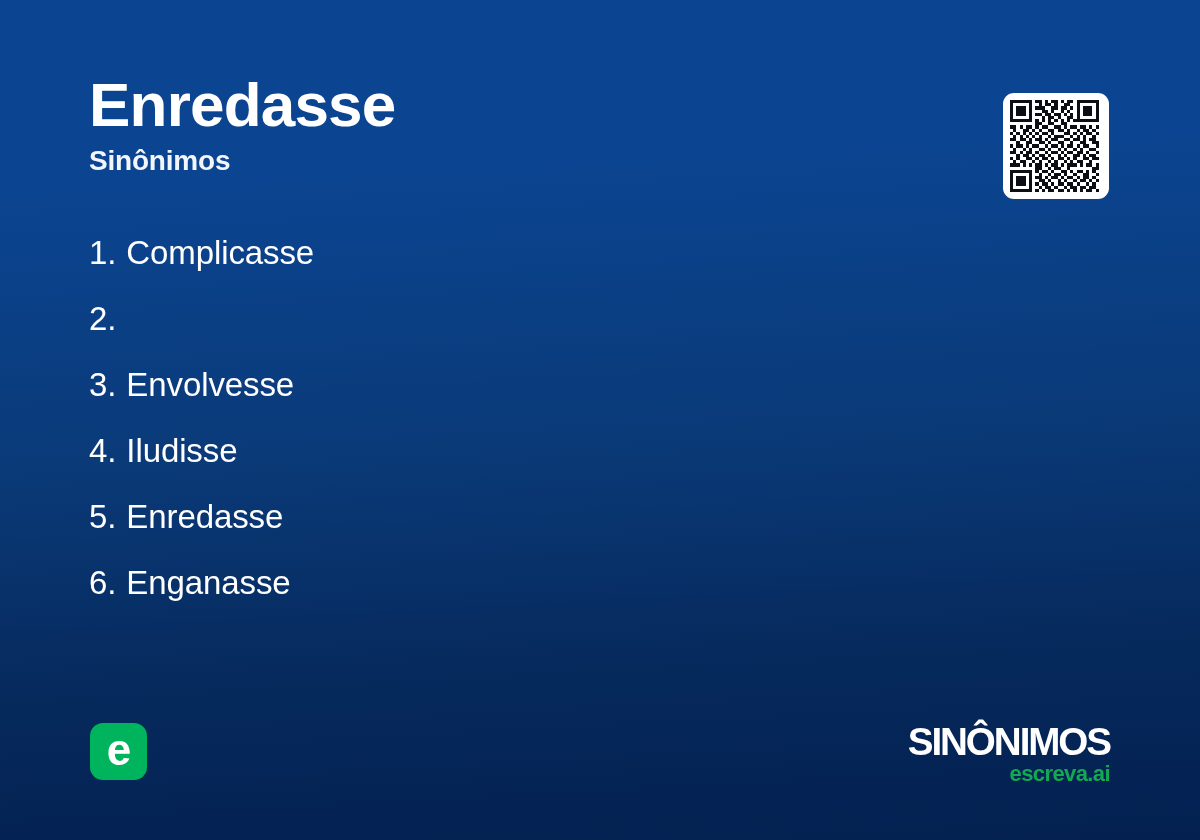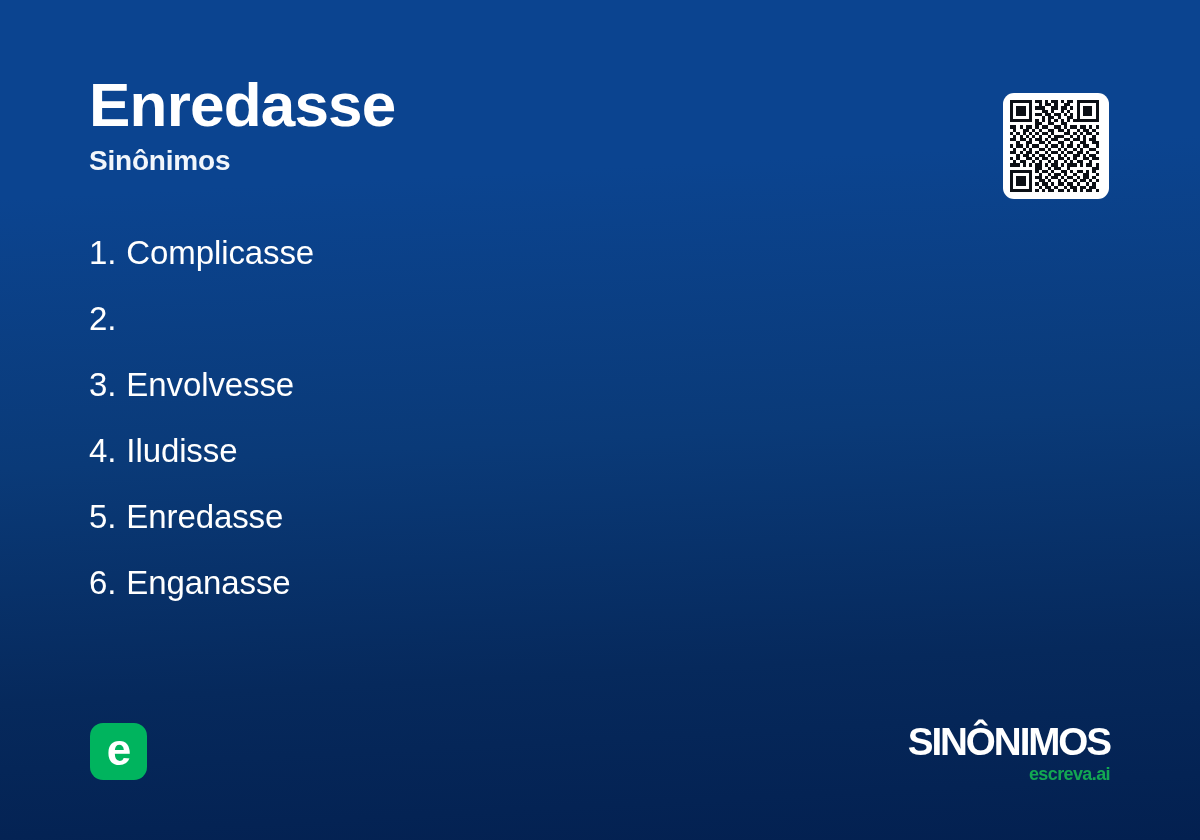--- a/index.html
+++ b/index.html
@@ -142,21 +142,21 @@
     line-height: 39px;
     font-weight: bold;
     color: #ffffff;
     letter-spacing: -2.1px;
     transform: scaleX(0.99);
     transform-origin: right center;
   }
   .footer-logo .domain {
     display: block;
     font-family: "Liberation Sans", sans-serif;
-    font-size: 18px;
+    font-size: 22px;
     line-height: 24px;
     font-weight: bold;
     color: #13a852;
     letter-spacing: -0.6px;
     margin-top: 1px;
   }
 </style>
 </head>
 <body>
 

